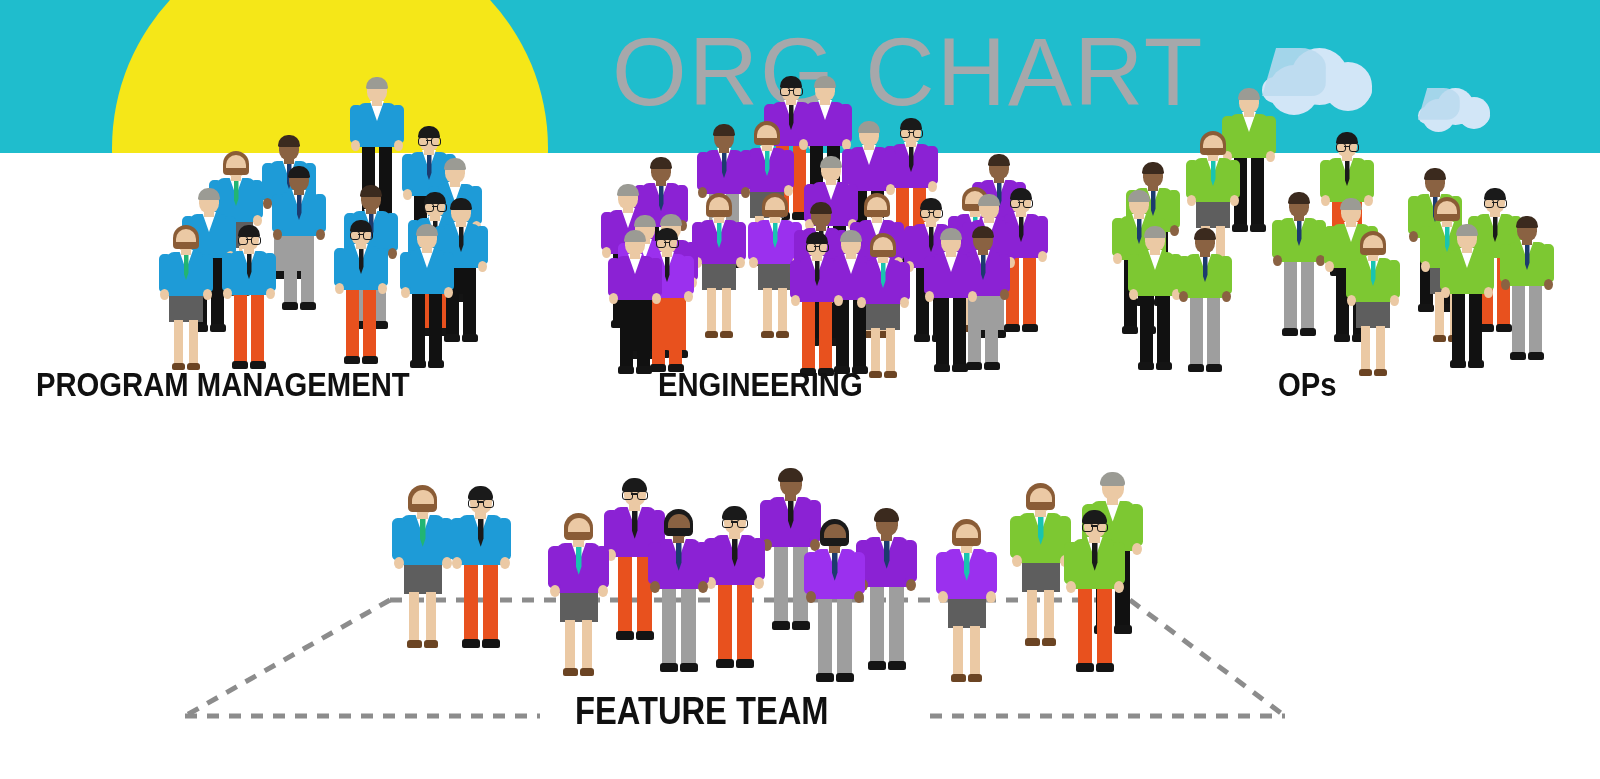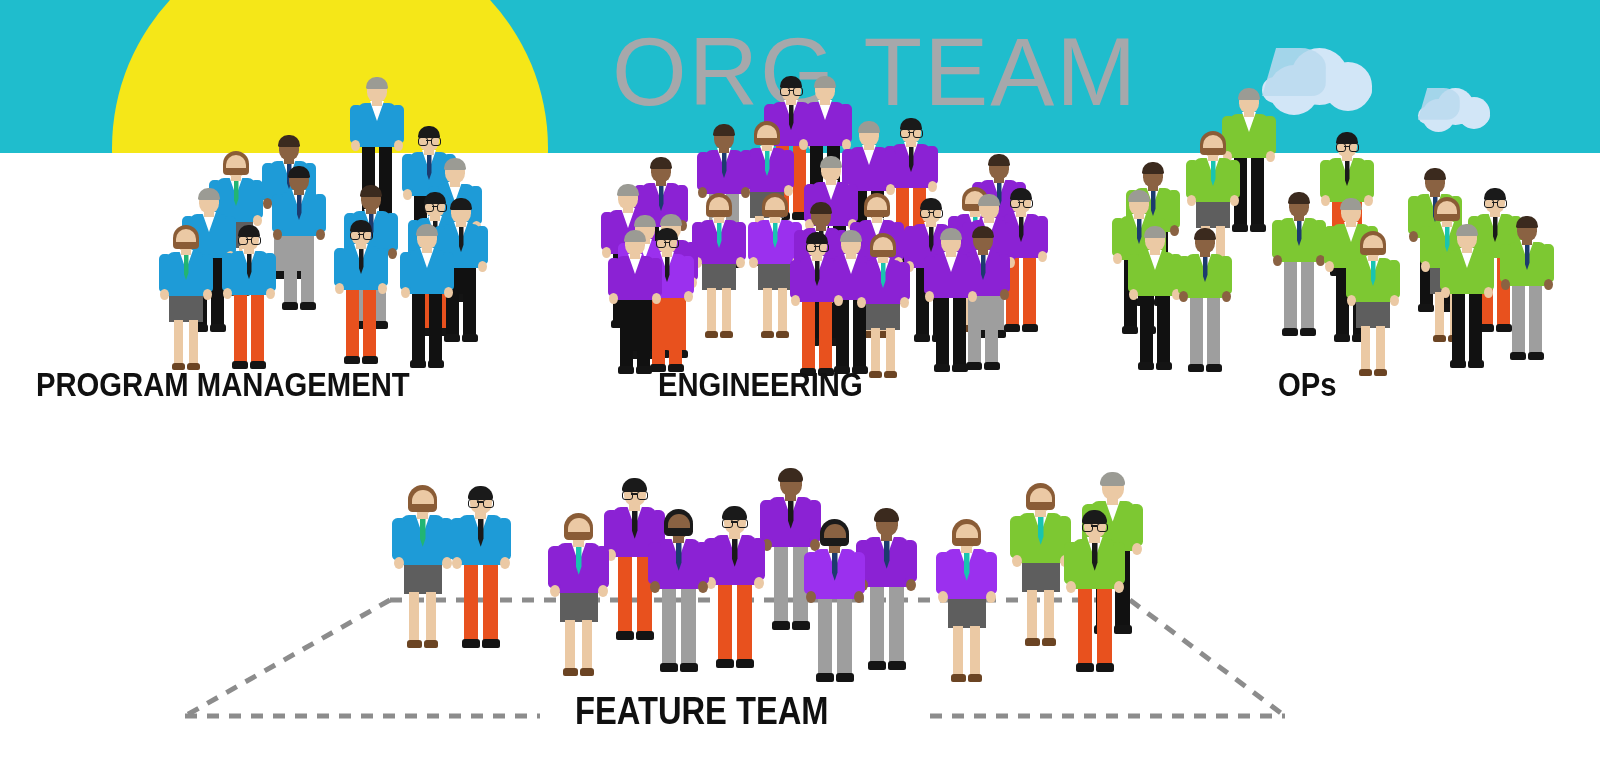--- a/index.html
+++ b/index.html
@@ -66,21 +66,21 @@
         <div class="cloud" style="left: 1418px; top: 88px; width: 72px; height: 36px;">
           <div class="lobe" style="width: 33.12px; height: 33.12px; left: 4.32px; top: 10.8px; background: rgb(210, 230, 247);"></div>
           <div class="lobe" style="width: 37.44px; height: 37.44px; left: 18.72px; top: 0px; background: rgb(210, 230, 247);"></div>
           <div class="lobe" style="width: 31.68px; height: 31.68px; left: 40.32px; top: 9.36px; background: rgb(210, 230, 247);"></div>
           <div class="base" style="left: 0px; top: 18.72px; width: 72px; height: 17.28px; background: rgb(210, 230, 247);"></div>
           <div style="left: 30.24px; top: 4.32px; width: 41.76px; height: 31.68px; background: rgb(187, 217, 239); clip-path: polygon(22% 0px, 100% 0px, 100% 100%, 0px 100%); border-radius: 0px 40% 14px 0px; opacity: 0.85;"></div>
         </div>
       </div>
   </div>
 
-  <div class="title" id="title" style="left: 612px; top: 24px; font-size: 96px; color: rgb(166, 168, 171);">ORG TEAM</div>
+  <div class="title" id="title" style="left: 612px; top: 24px; font-size: 96px; color: rgb(166, 168, 171);">ORG CHART</div>
 
   <div id="layer-program-management">
       <div class="person" style="left: 346px; top: 75px; width: 62px; height: 150px;">
         <div class="leg" style="left: 16px; top: 62px; width: 13px; height: 78px; background: rgb(17, 17, 17);"></div>
         <div class="leg" style="left: 33px; top: 62px; width: 13px; height: 78px; background: rgb(17, 17, 17);"></div>
         <div class="shoe" style="left: 14px; top: 138px; width: 16px; height: 8px; background: rgb(20, 20, 20);"></div>
         <div class="shoe" style="left: 32px; top: 138px; width: 16px; height: 8px; background: rgb(20, 20, 20);"></div>
         <div class="jacket" style="left: 12px; top: 28px; width: 38px; height: 44px; background: rgb(30, 155, 215); border-radius: 7px 7px 2px 2px;"></div>
         <div class="shirt" style="left: 24px; top: 26px; width: 14px; height: 20px; background: rgb(255, 255, 255); clip-path: polygon(0px 0px, 100% 0px, 50% 100%);"></div>
         <div class="arm" style="left: 4px; top: 30px; width: 11px; height: 38px; background: rgb(30, 155, 215); border-radius: 5px 3px 3px 4px;"></div>

